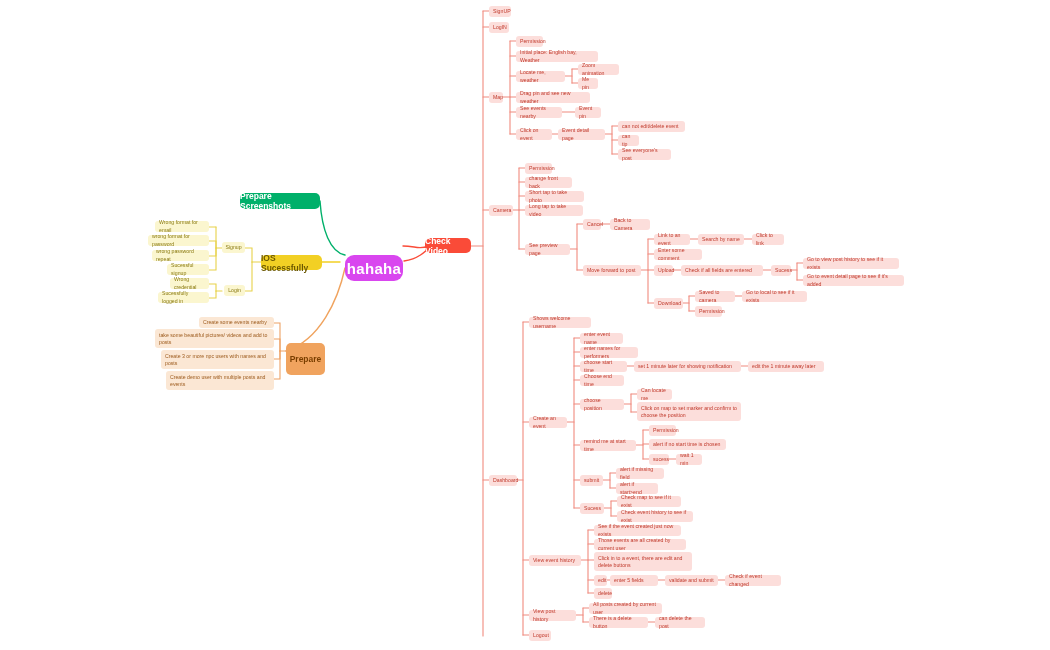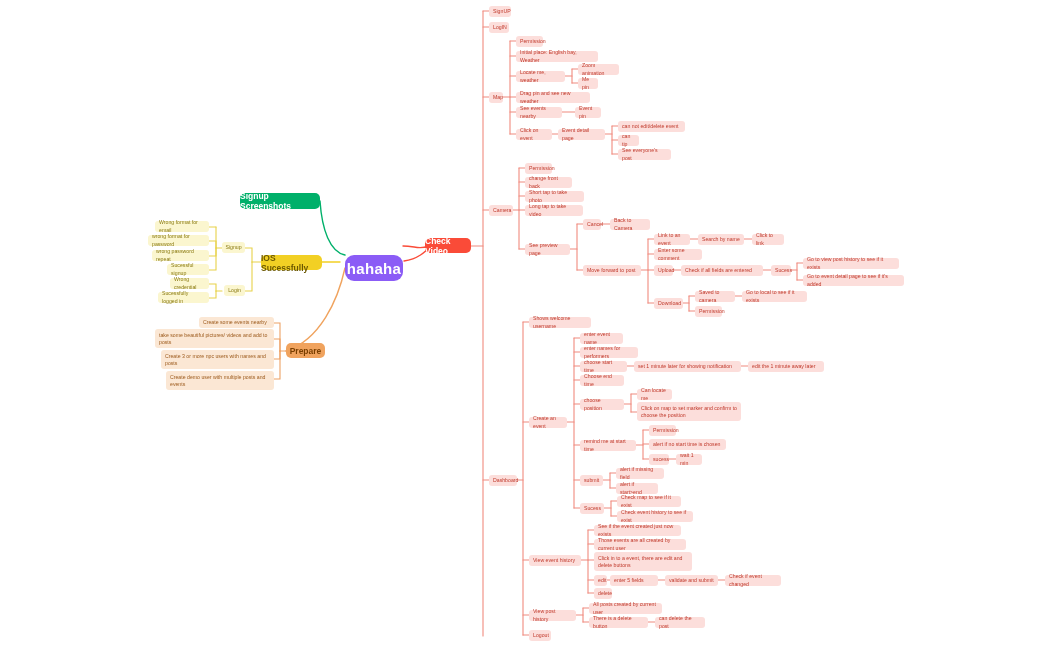--- a/index.html
+++ b/index.html
@@ -5,21 +5,21 @@
   html,body{margin:0;padding:0;background:#ffffff;}
   body{width:1050px;height:650px;position:relative;overflow:hidden;
        font-family:"Liberation Sans",sans-serif;}
   #canvas{position:absolute;left:0;top:0;width:1050px;height:650px;}
   #edges{position:absolute;left:0;top:0;width:1050px;height:650px;pointer-events:none;}
 
   .node{position:absolute;box-sizing:border-box;border-radius:4px;
         display:flex;align-items:center;white-space:pre-wrap;}
 
   
-  .n-root{background:#8b5cf6;color:#ffffff;border-radius:9px;
+  .n-root{background:#d946ef;color:#ffffff;border-radius:9px;
           font-size:15px;font-weight:700;justify-content:center;letter-spacing:.3px;}
   
   .n-android{background:#00b06a;color:#ffffff;font-size:8.5px;font-weight:700;
              justify-content:center;border-radius:5px;}
   .n-ios{background:#f2d024;color:#6b5800;font-size:8.5px;font-weight:700;
          justify-content:center;border-radius:5px;}
   .n-prepare{background:#f0a35e;color:#7a3f00;font-size:8.5px;font-weight:700;
              justify-content:center;border-radius:5px;}
   .n-demo{background:#fa4b38;color:#ffffff;font-size:8.5px;font-weight:700;
           justify-content:center;border-radius:5px;}
@@ -202,36 +202,36 @@
         <path d="M583,608 L583,622"></path>
         <path d="M583,608 L589,608"></path>
         <path d="M583,622 L589,622"></path>
         <path d="M648,622 L655,622"></path>
       </g>
     </g>
   </svg>
 
   <div class="node n-root" style="left:345px;top:255px;width:58px;height:26px;">hahaha</div>
 
-  <div class="node n-android" style="left:240px;top:193px;width:80px;height:16px;">Signup Screenshots</div>
+  <div class="node n-android" style="left:240px;top:193px;width:80px;height:16px;">Prepare Screenshots</div>
 
   <div class="node n-ios" style="left:261px;top:255px;width:61px;height:15px;">IOS Sucessfully</div>
 
   <div class="node n-yellow" style="left:222px;top:242px;width:23px;height:11px;justify-content:center;">Signup</div>
   <div class="node n-yellow" style="left:224px;top:285px;width:21px;height:11px;justify-content:center;">Login</div>
 
   <div class="node n-yellow" style="left:155px;top:221px;width:54px;height:11px;">Wrong format for email</div>
   <div class="node n-yellow" style="left:148px;top:235px;width:61px;height:11px;">wrong format for password</div>
   <div class="node n-yellow" style="left:152px;top:250px;width:57px;height:11px;">wrong password repeat</div>
   <div class="node n-yellow" style="left:167px;top:264px;width:42px;height:11px;">Sucessful signup</div>
 
   <div class="node n-yellow" style="left:170px;top:278px;width:39px;height:11px;">Wrong credential</div>
   <div class="node n-yellow" style="left:158px;top:292px;width:51px;height:11px;">Sucessfully logged in</div>
 
-  <div class="node n-prepare" style="left:286px;top:343px;width:39px;height:15px;text-align:right;">Prepare</div>
+  <div class="node n-prepare" style="left:286px;top:343px;width:39px;height:32px;text-align:right;">Prepare</div>
 
   <div class="node n-orange" style="left:199px;top:317px;width:75px;height:11px;">Create some events nearby</div>
   <div class="node n-orange t" style="left:155px;top:329px;width:119px;height:19px;">take some beautiful pictures/ videos and add to posts</div>
   <div class="node n-orange t" style="left:161px;top:350px;width:113px;height:19px;">Create 3 or more npc users with names and posts</div>
   <div class="node n-orange t" style="left:166px;top:371px;width:108px;height:19px;">Create demo user with multiple posts and events</div>
 
   <div class="node n-demo" style="left:425px;top:238px;width:46px;height:15px;">Check Video</div>
 
   <div class="node n-red" style="left:489px;top:6px;width:22px;height:11px;">SignUP</div>
   <div class="node n-red" style="left:489px;top:22px;width:20px;height:11px;">LogIN</div>

